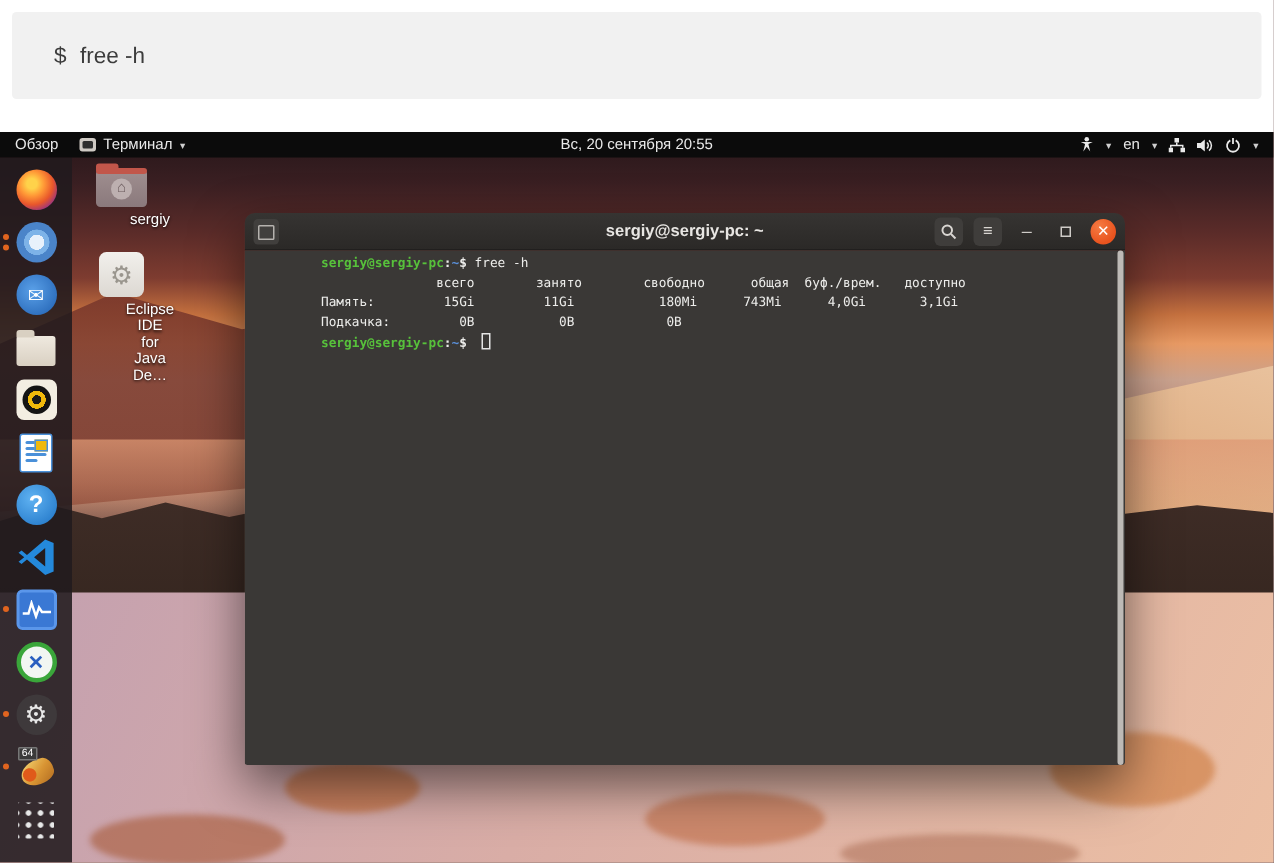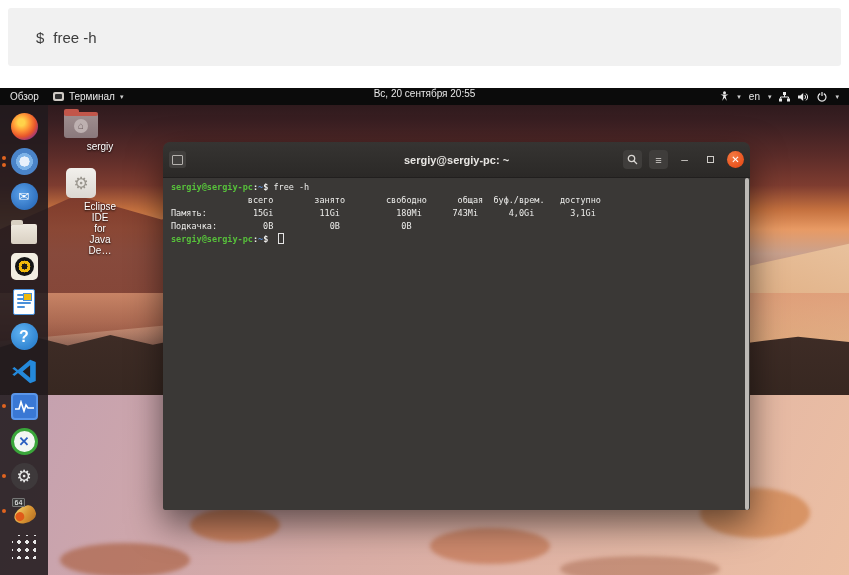--- a/index.html
+++ b/index.html
@@ -32,21 +32,21 @@
     background:linear-gradient(115deg,#c3a0b0 0%,#d9ada6 45%,#ecbfa3 100%); }
   .tree { position:absolute; border-radius:50%; filter:blur(2px); }
   .t1 { left:190px; top:420px; width:90px; height:34px; background:#c4672f99; }
   .t2 { left:430px; top:440px; width:120px; height:36px; background:#b85a2a77; }
   .t3 { left:700px; top:400px; width:110px; height:50px; background:#c9702f88; }
   .t4 { left:60px; top:455px; width:130px; height:34px; background:#a3502causes88; background:#a3502a88; }
   .t5 { left:560px; top:468px; width:160px; height:26px; background:#8a432455; }
 
   
   .panel { position:absolute; left:0; top:0; width:100%; height:17px; background:#0b0b0b;
-    color:#e9e9e9; font-size:10px; display:flex; z-index:30; }
+    color:#e9e9e9; font-size:10px; display:flex; align-items:center; z-index:30; }
   .panel .left { display:flex; align-items:center; gap:14px; padding-left:10px; }
   .appmenu { display:flex; align-items:center; gap:5px; }
   .appmenu-ico { width:11px; height:9px; background:#cfcac4; border-radius:2px; position:relative; }
   .appmenu-ico::after { content:""; position:absolute; left:2px; top:2px; right:2px; bottom:2px; background:#2f2f2f; border-radius:1px; }
   .caret { font-size:7px; color:#cfcfcf; }
   .clock { position:absolute; left:50%; transform:translateX(-50%); white-space:nowrap; }
   .panel .right { margin-left:auto; display:flex; align-items:center; gap:8px; padding-right:10px; }
   .pico { display:flex; align-items:center; }
   .pico svg { display:block; }
 
@@ -100,35 +100,35 @@
   .ico-trash { width:24px; height:30px; background:linear-gradient(#b5b3ae,#8f8d88); border-radius:4px;
     display:flex; align-items:center; justify-content:center; }
   .ico-trash svg { display:block; }
   .ico-eclipse { width:30px; height:30px; background:linear-gradient(#f2f0ec,#dcd8d2); border-radius:5px;
     color:#9a968e; font-size:17px; display:flex; align-items:center; justify-content:center; }
 
   
   .term { position:absolute; left:163px; top:54px; width:587px; height:368px; z-index:25;
     border-radius:7px 7px 2px 2px; box-shadow:0 14px 34px rgba(0,0,0,.55); overflow:hidden;
     display:flex; flex-direction:column; }
-  .tbar { height:36px; background:linear-gradient(#363432,#2b2927); border-bottom:1px solid #211f1e;
+  .tbar { height:25px; background:linear-gradient(#363432,#2b2927); border-bottom:1px solid #211f1e;
     display:flex; align-items:center; padding:0 6px; position:relative; }
   .tbar-appico { width:17px; height:17px; background:#413f3d; border-radius:3px; position:relative; }
   .tbar-appico::after { content:""; position:absolute; left:3px; top:4px; right:3px; bottom:3px; border:1px solid #b5b2ae; border-radius:1px; }
   .tbar-title { position:absolute; left:50%; transform:translateX(-50%); color:#e8e6e3; font-size:11px; font-weight:bold; white-space:nowrap; }
   .tbar-right { margin-left:auto; display:flex; align-items:center; gap:7px; }
   .tbtn { width:19px; height:19px; border-radius:4px; background:#3f3d3b; color:#d8d5d1; display:flex; align-items:center; justify-content:center; font-size:11px; }
   .tbtn.flat { background:transparent; }
   .tmin { color:#cfccc8; font-size:12px; line-height:8px; }
   .tmax { width:7px; height:7px; border:1px solid #cfccc8; display:block; }
   .tclose { width:17px; height:17px; border-radius:50%; background:radial-gradient(circle at 35% 30%,#f57b43,#e9531e 70%); color:#fff;
     font-size:10px; display:flex; align-items:center; justify-content:center; }
   .tbody { position:relative; flex:1; background:#3a3836; padding:3px 8px; font-family:"DejaVu Sans Mono", monospace;
     font-size:8.5px; line-height:13px; color:#ededeb; }
-  .tline { white-space:pre; }
+  .tline { white-space:pre;margin-left:43px; }
   .pr-user { color:#57c13b; font-weight:bold; }
   .pr-sep { color:#ededeb; font-weight:bold; }
   .pr-path { color:#5a8fd8; font-weight:bold; }
   .cursor { display:inline-block; width:6px; height:11px; border:1px solid #e5e5e5; vertical-align:-2px; margin-left:5px; }
   .scroll { position:absolute; right:1px; top:0; bottom:0; width:4px; background:#bdbab6; border-radius:2px; }
 </style>
 </head>
 <body>
 
 <div class="cmdblock">

